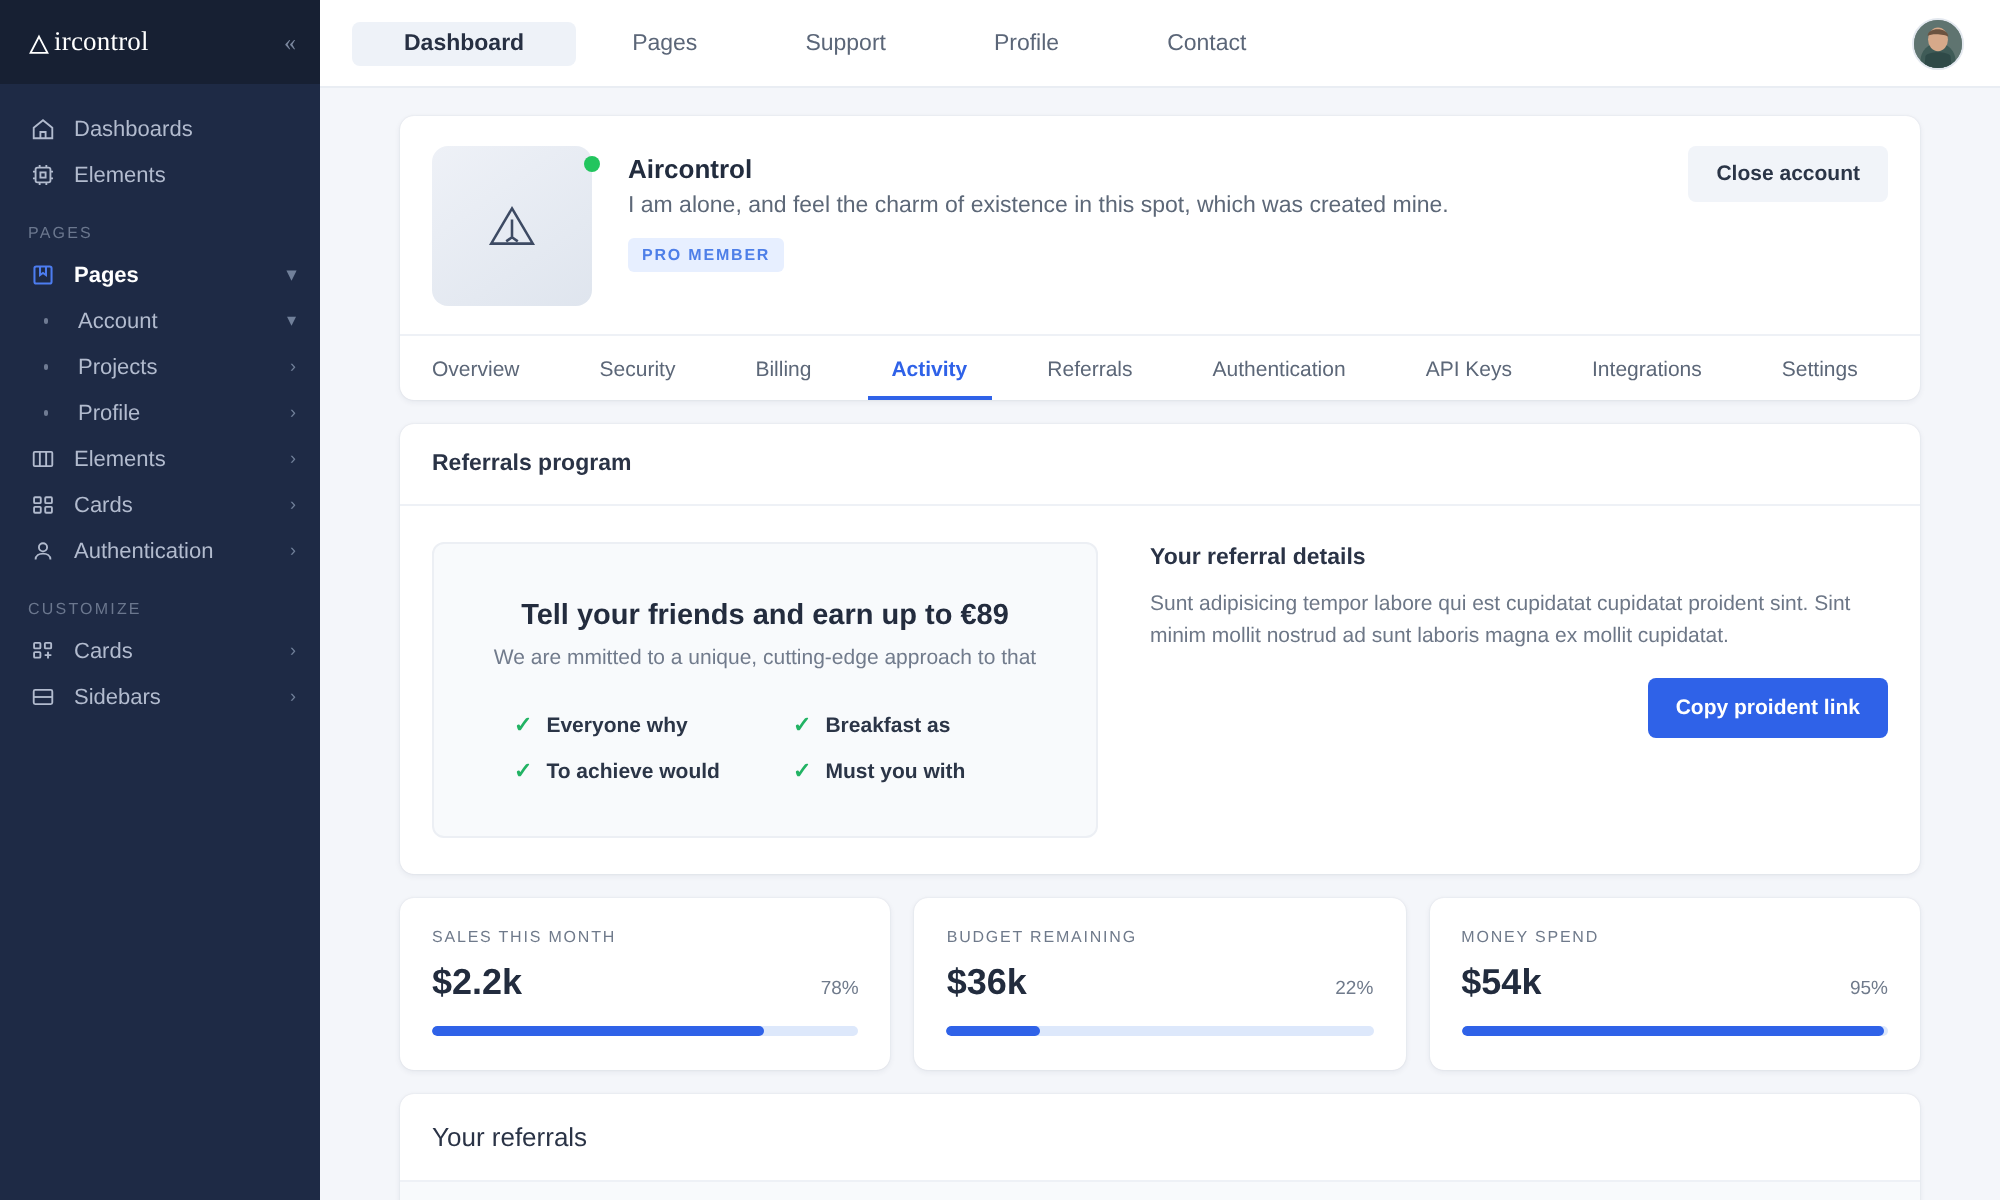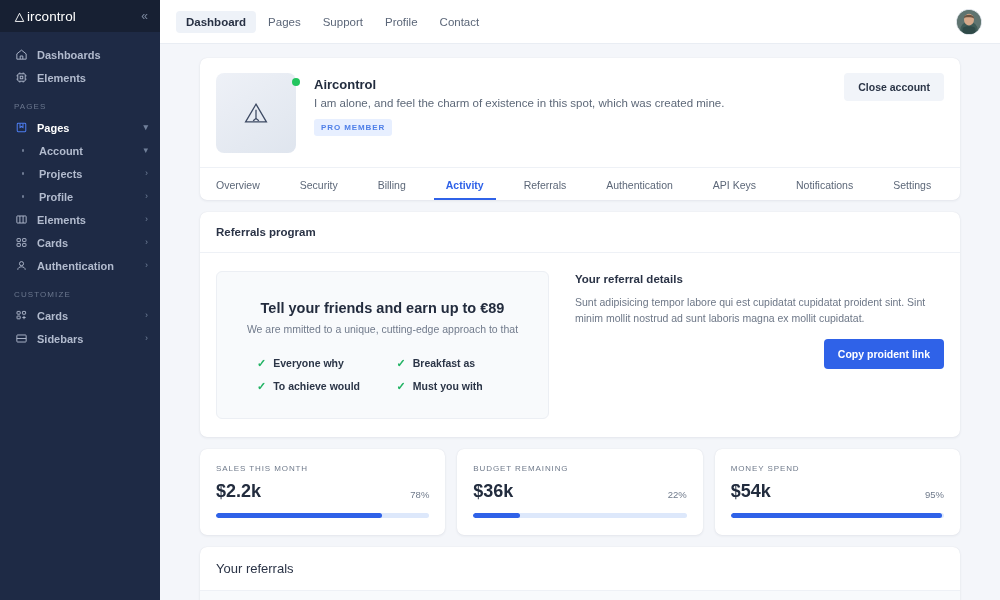--- a/index.html
+++ b/index.html
@@ -13,24 +13,25 @@
 
   
   .sidebar {
     width: 160px; height: 600px;
     background: #1e2a45;
     flex: 0 0 160px;
     position: relative;
     overflow: hidden;
   }
   .sb-brandbar {
-    height: 32px;
+    height: 42px;
     background: #172033;
     display: flex; align-items: center;
     padding: 0 12px 0 14px;
+    font-family: Liberation Serif, serif;
   }
   .sb-brand {
     display: flex; align-items: center; gap: 1px;
     font-size: 13.5px; color: #ffffff; letter-spacing: .1px;
     font-weight: 400;
   }
   .sb-brand .delta { display:inline-block; width:11px; height:11px; margin-right:1px; }
   .sb-collapse {
     margin-left: auto; color: #7b879e; font-size: 12px; line-height: 1;
     cursor: pointer;
@@ -47,21 +48,21 @@
   .sb-item .ico svg { display: block; }
   .sb-item.sub { padding-left: 16px; }
   .sb-item.sub .dotico {
     width: 14px; flex: 0 0 14px; margin-right: 9px;
     display: flex; align-items: center; justify-content: center;
   }
   .sb-item.sub .dotico i {
     width: 2.5px; height: 2.5px; border-radius: 50%; background: #6f7b93; display:block;
   }
   .sb-item.active { color: #ffffff; font-weight: bold; }
-  .sb-label { white-space: nowrap; overflow: hidden; font-weight: bold; }
+  .sb-label { white-space: nowrap; overflow: hidden; }
   .sb-chev { margin-left: auto; color: #71809a; font-size: 9px; line-height:1; }
   .sb-section {
     padding: 13px 14px 5px;
     font-size: 8px; letter-spacing: 1.1px;
     color: #6b778e; text-transform: uppercase;
   }
 
   
   .main {
     flex: 1; height: 600px; overflow: hidden;
@@ -71,21 +72,21 @@
   .topbar {
     height: 44px; background: #ffffff;
     border-bottom: 1px solid #e9edf3;
     display: flex; align-items: center;
     padding: 0 18px 0 16px;
     flex: 0 0 44px;
   }
   .tnav { display: flex; align-items: center; gap: 2px; }
   .tnav-item {
     font-size: 11.5px; color: #5b6678;
-    padding: 5px 10px; border-radius: 4px;
+    padding: 5px 26px; border-radius: 4px;
     cursor: pointer; white-space: nowrap;
   }
   .tnav-item.active {
     background: #eef2f8; color: #273043; font-weight: bold;
   }
   .avatar {
     margin-left: auto;
     width: 26px; height: 26px; border-radius: 50%;
     overflow: hidden; cursor: pointer;
     background: #6d7f7a; position: relative;
@@ -403,21 +404,21 @@
           <button class="btn-close">Close account</button>
         </div>
         <div class="tabs">
           <div class="tab">Overview</div>
           <div class="tab">Security</div>
           <div class="tab">Billing</div>
           <div class="tab active">Activity</div>
           <div class="tab">Referrals</div>
           <div class="tab">Authentication</div>
           <div class="tab">API Keys</div>
-          <div class="tab">Notifications</div>
+          <div class="tab">Integrations</div>
           <div class="tab">Settings</div>
         </div>
       </section>
 
       <section class="card rp-card">
         <div class="rp-head">Referrals program</div>
         <div class="rp-body">
 
           <div class="promo">
             <h3>Tell your friends and earn up to €89</h3>

